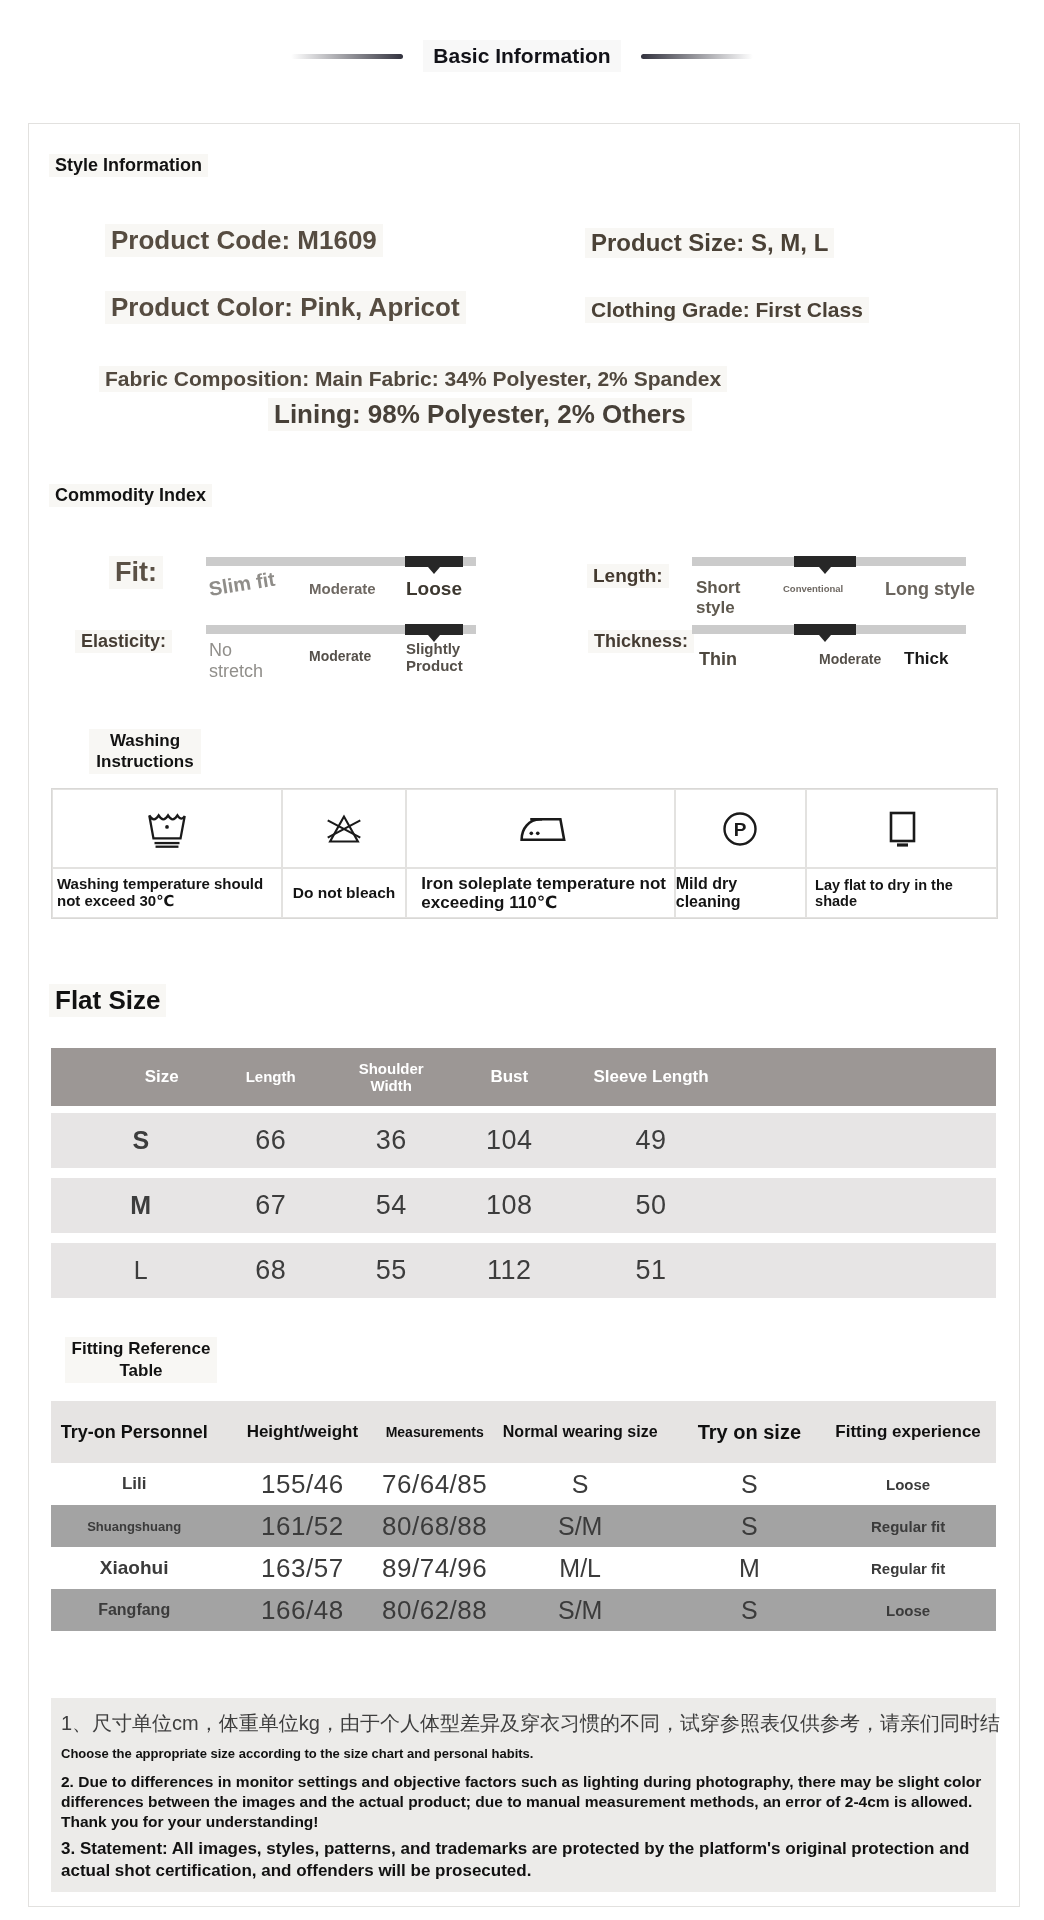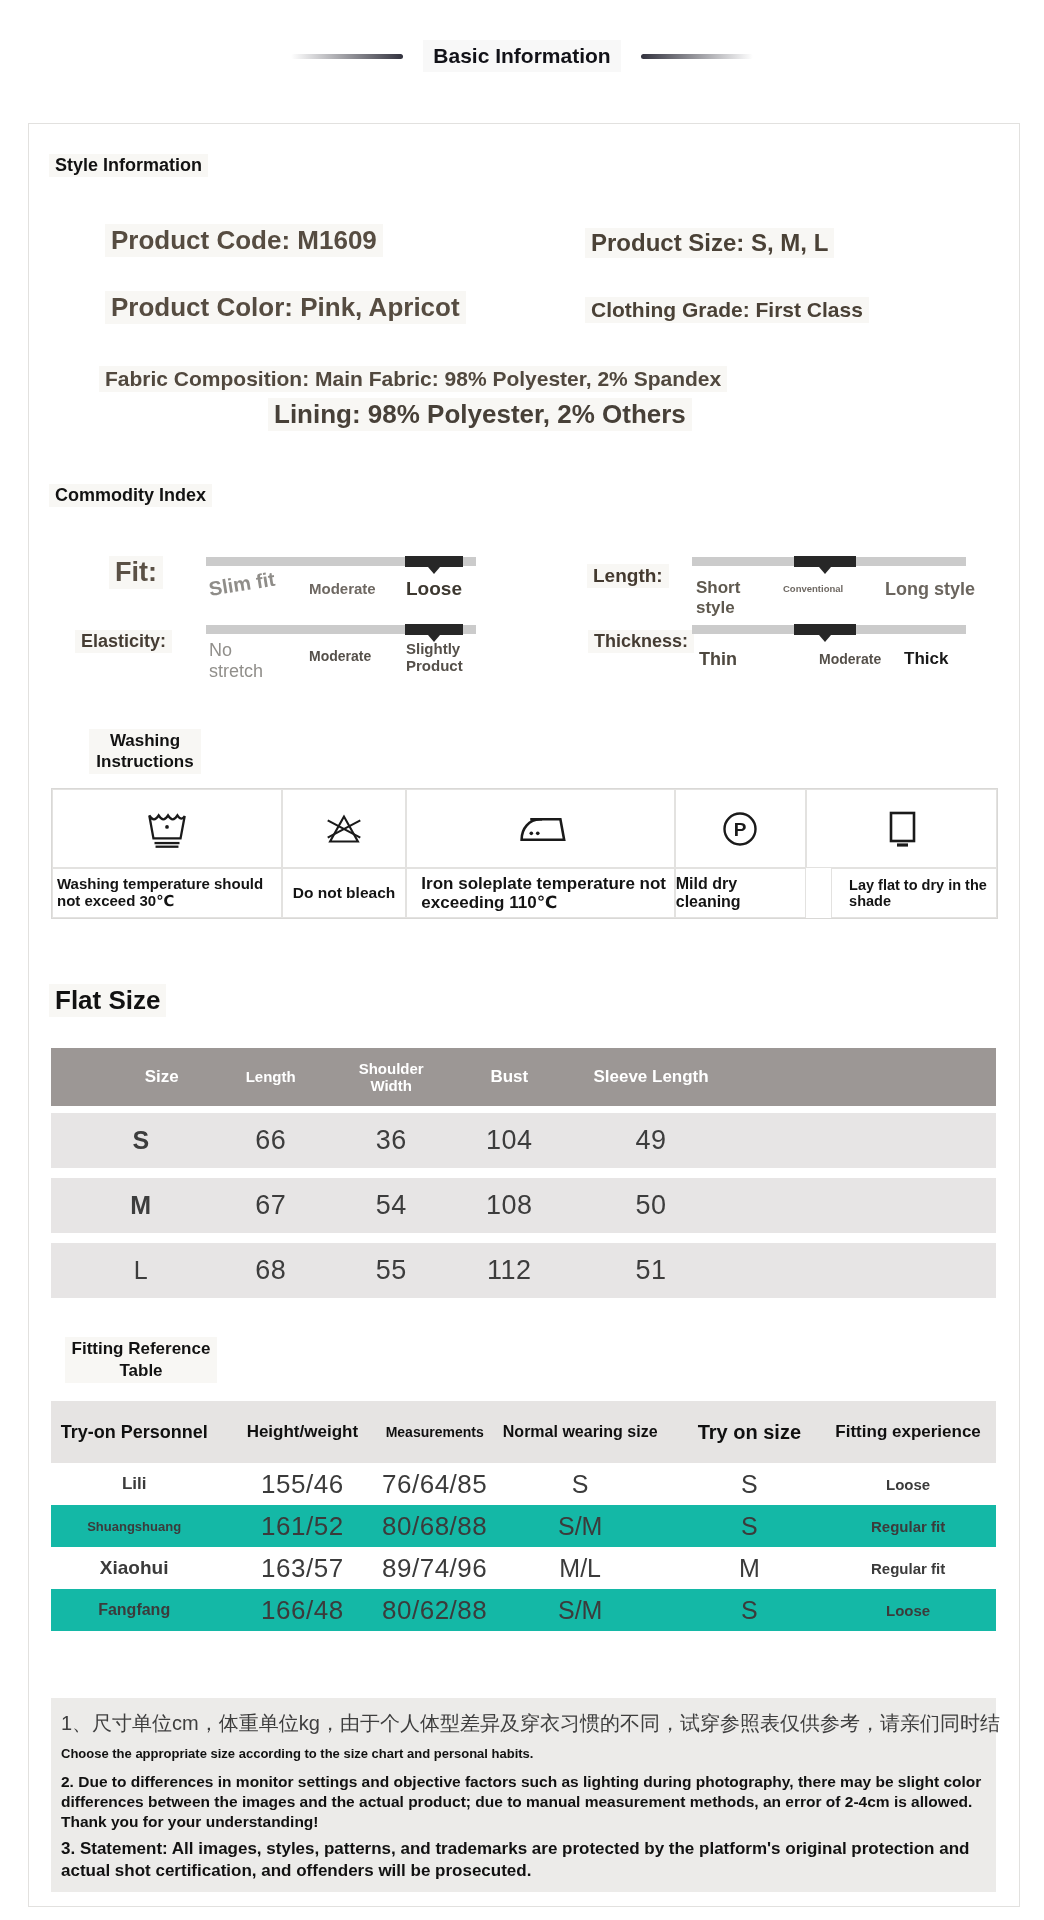--- a/index.html
+++ b/index.html
@@ -43,21 +43,21 @@
   
   .ft-grid{display:grid;grid-template-columns:17.6% 18% 10% 20.8% 15% 18.6%;}
   .ft-header{position:absolute;left:22px;top:1277px;width:945px;height:62px;background:#e6e4e3;font-weight:bold;color:#101010;}
   .ft-header .cell{display:flex;align-items:center;justify-content:center;text-align:center;}
   .ft-row{position:absolute;left:22px;width:945px;height:42px;}
   .ft-row .cell{display:flex;align-items:center;justify-content:center;color:#3b3b3b;}
   .ft-name{font-weight:bold;color:#141414;}
   .ft-num{font-size:26px;letter-spacing:0.5px;}
   .ft-size{font-size:25px;}
   .ft-exp{font-weight:bold;font-size:15px;color:#141414;}
-  .row-alt{background:#14b8a6;}
+  .row-alt{background:#a3a3a3;}
   
   .notes{position:absolute;left:22px;top:1574px;width:945px;height:194px;background:#ecebe9;box-sizing:border-box;padding:12px 10px;}
   .note-zh{font-size:20px;color:#3e3e3e;white-space:nowrap;margin-bottom:9px;}
   .note-en1{font-size:13px;font-weight:bold;color:#111;margin-bottom:11px;}
   .note-2{font-size:15.5px;font-weight:bold;color:#111;line-height:1.28;margin-bottom:7px;}
   .note-3{font-size:17px;font-weight:bold;color:#111;line-height:1.25;}
 </style>
 </head>
 <body>
 
@@ -67,21 +67,21 @@
   <div class="deco-line deco-right"></div>
 </div>
 
 <div class="card">
 
   <div class="abs sec-heading hl" style="left:20px;top:30px;font-size:18px;">Style Information</div>
   <div class="abs accent hl" style="left:76px;top:100px;font-size:26px;">Product Code: M1609</div>
   <div class="abs accent hl" style="left:556px;top:104px;font-size:24px;color:#4a4136;">Product Size: S, M, L</div>
   <div class="abs accent hl" style="left:76px;top:167px;font-size:26px;">Product Color: Pink, Apricot</div>
   <div class="abs accent hl" style="left:556px;top:173px;font-size:21px;color:#4a4136;">Clothing Grade: First Class</div>
-  <div class="abs accent hl" style="left:70px;top:242px;font-size:21px;color:#51483e;">Fabric Composition: Main Fabric: 98% Polyester, 2% Spandex</div>
+  <div class="abs accent hl" style="left:70px;top:242px;font-size:21px;color:#51483e;">Fabric Composition: Main Fabric: 34% Polyester, 2% Spandex</div>
   <div class="abs accent hl" style="left:239px;top:274px;font-size:26px;color:#474038;">Lining: 98% Polyester, 2% Others</div>
 
   <div class="abs sec-heading hl" style="left:20px;top:360px;font-size:18px;">Commodity Index</div>
 
   <div class="abs" style="left:80px;top:420px;width:390px;height:85px;">
     <div class="abs accent hl" style="left:0;top:12px;font-size:27px;color:#5a5045;">Fit:</div>
     <div class="slider-track" style="left:97px;top:13px;width:270px;">
       <div class="slider-active" style="left:199px;width:58px;">
         <div class="slider-tri"></div>
       </div>
@@ -162,21 +162,21 @@
     <div class="wash-cell wash-icon">
       <svg width="48" height="48" viewBox="0 0 48 48" fill="none" stroke="#1a1a1a" stroke-width="2.6">
         <rect x="13" y="8" width="23" height="28"></rect>
         <line x1="19" y1="40" x2="30" y2="40" stroke-width="3.2"></line>
       </svg>
     </div>
     <div class="wash-cap" style="font-size:15px;">Washing temperature should not exceed 30℃</div>
     <div class="wash-cap" style="font-size:15.5px;justify-content:center;text-align:center;">Do not bleach</div>
     <div class="wash-cap" style="font-size:17px;padding-left:14px;">Iron soleplate temperature not exceeding 110℃</div>
     <div class="wash-cap" style="font-size:16px;padding-left:0;">Mild dry cleaning</div>
-    <div class="wash-cap" style="font-size:14.5px;padding-left:17px;margin-left:25px;">Lay flat to dry in the shade</div>
+    <div class="wash-cap" style="font-size:14.5px;padding-left:8px;">Lay flat to dry in the shade</div>
   </div>
 
   <div class="abs sec-heading hl" style="left:20px;top:860px;font-size:26px;">Flat Size</div>
 
   <div class="fs-header fs-grid">
     <div class="cell" style="font-size:17px;padding-left:42px;">Size</div>
     <div class="cell" style="font-size:15px;">Length</div>
     <div class="cell" style="font-size:15px;width:70px;justify-self:center;">Shoulder Width</div>
     <div class="cell" style="font-size:17px;">Bust</div>
     <div class="cell" style="font-size:17px;">Sleeve Length</div>

